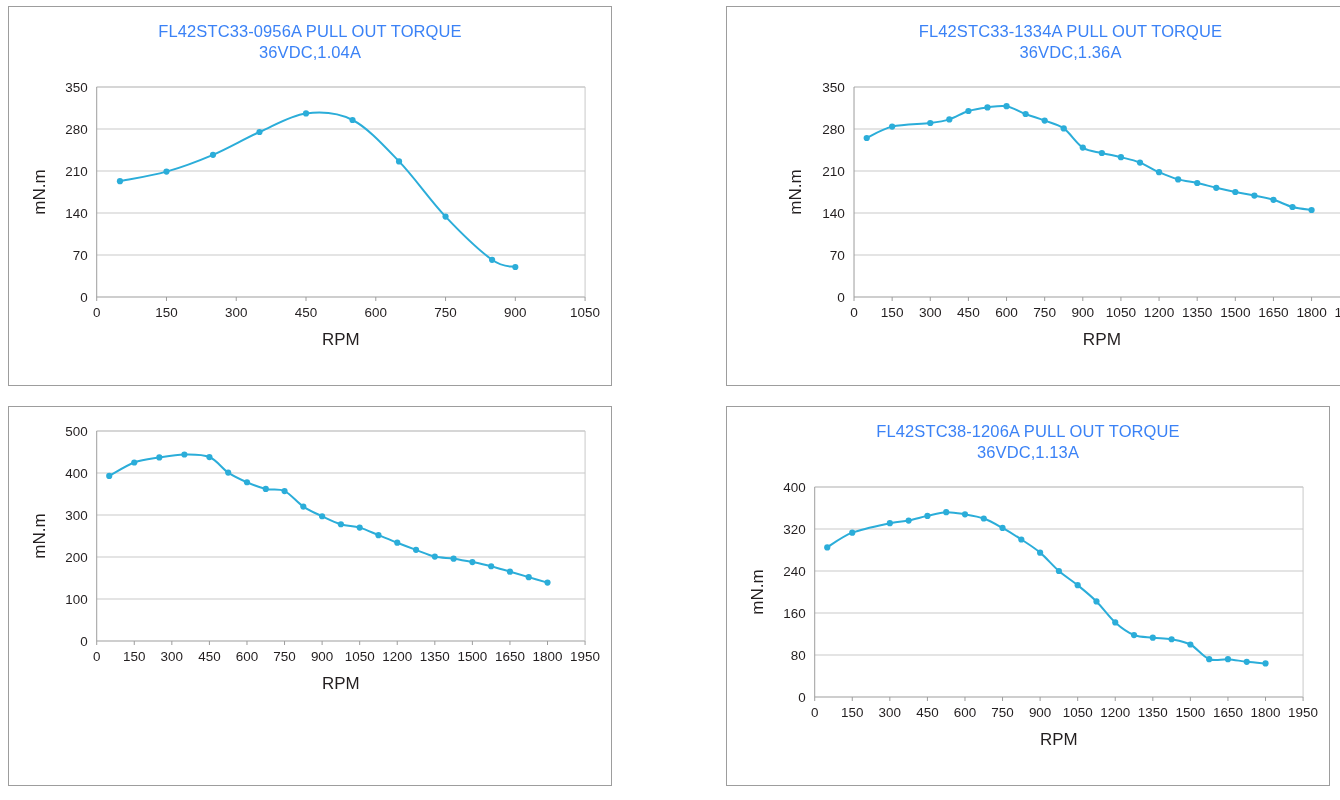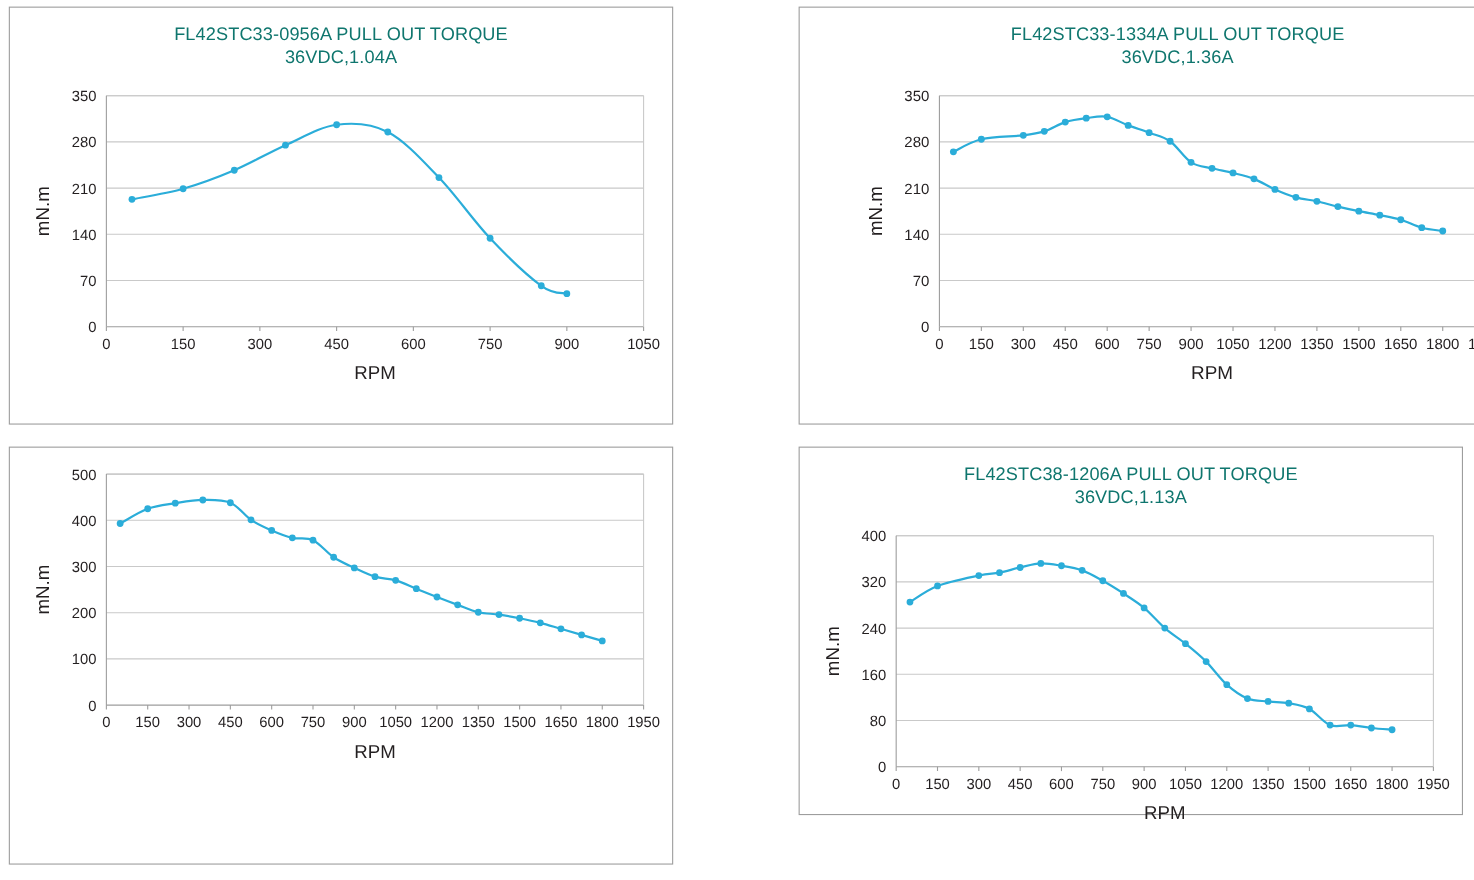--- a/index.html
+++ b/index.html
@@ -20,28 +20,28 @@
   }
   .panel {
     position: absolute;
     border: 1px solid #9d9d9d;
     background: #ffffff;
     box-sizing: border-box;
   }
   .panel-tl { left: 8px;   top: 6px;   width: 604px; height: 380px; }
   .panel-tr { left: 726px; top: 6px;   width: 651px; height: 380px; padding-left: 38px; }
   .panel-bl { left: 8px;   top: 406px; width: 604px; height: 380px; }
-  .panel-br { left: 726px; top: 406px; width: 604px; height: 335px; }
+  .panel-br { left: 726px; top: 406px; width: 604px; height: 380px; }
 
   .chart-title {
     text-align: center;
     font-size: 16.5px;
     line-height: 21px;
     padding-top: 14px;
-    color: #0f766e;
+    color: #3b82f6;
     letter-spacing: 0.1px;
     white-space: pre-line;
   }
   .plot-area {
     position: relative;
     margin: 10px 0 0 0;
     width: 100%;
     height: 286px;
   }
   svg.chart-svg {

